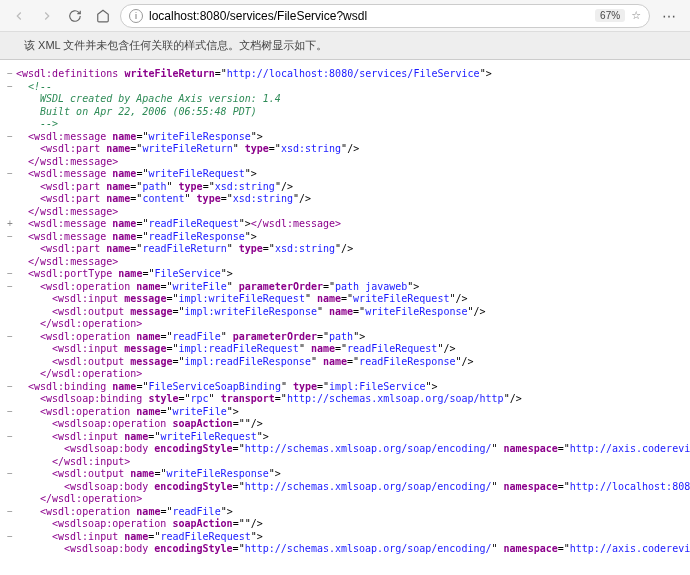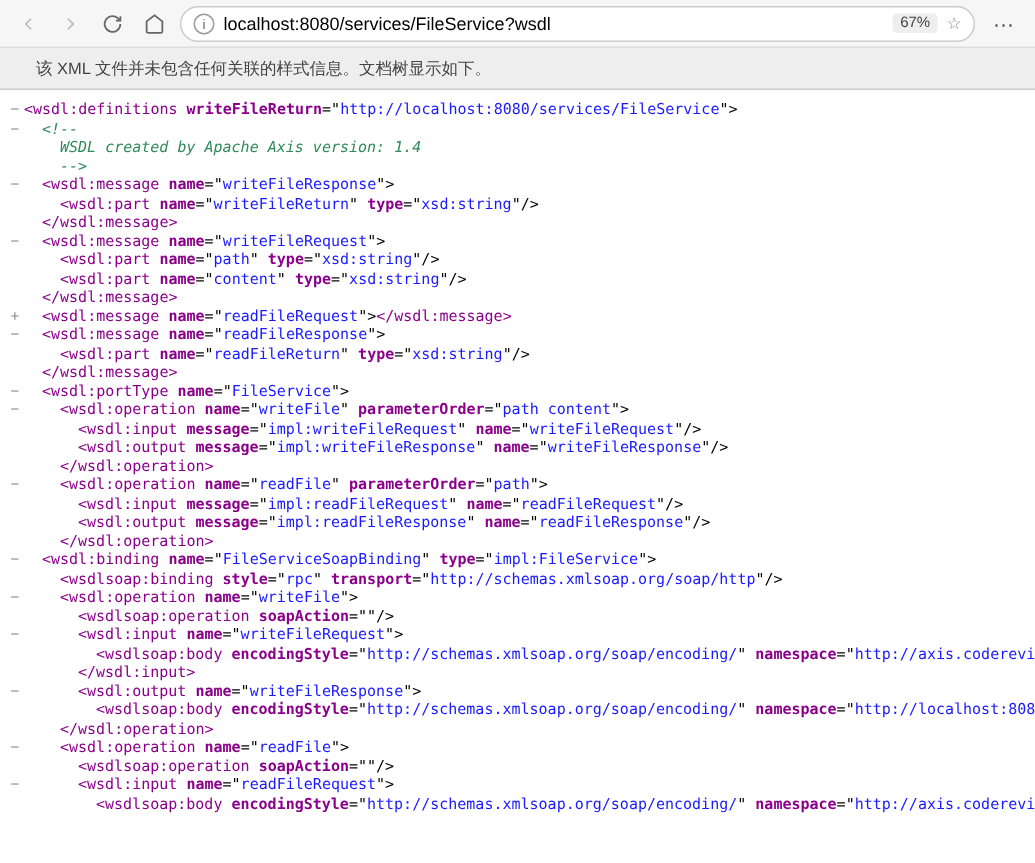--- a/index.html
+++ b/index.html
@@ -135,20 +135,24 @@
   <div class="line">
       <span class="gut">−</span>
       <span class="ind1 cm">&lt;!--</span>
     </div>
   <div class="line">
       <span class="gut"></span>
       <span class="ind2 cm">WSDL created by Apache Axis version: 1.4</span>
     </div>
   <div class="line">
       <span class="gut"></span>
+      <span class="ind2 cm">Built on Apr 22, 2006 (06:55:48 PDT)</span>
+    </div>
+  <div class="line">
+      <span class="gut"></span>
       <span class="ind2 cm">--&gt;</span>
     </div>
 
   <div class="line">
       <span class="gut">−</span>
     <span class="ind1">
       <span class="tg">&lt;wsdl:message</span><span class="plain"> </span><span class="an bold">name</span><span class="pn">="</span><span class="av">writeFileResponse</span><span class="pn">"&gt;</span>
     </span>
   </div>
   <div class="line">
@@ -212,21 +216,21 @@
   <div class="line">
       <span class="gut">−</span>
     <span class="ind1">
       <span class="tg">&lt;wsdl:portType</span><span class="plain"> </span><span class="an bold">name</span><span class="pn">="</span><span class="av">FileService</span><span class="pn">"&gt;</span>
     </span>
   </div>
 
   <div class="line">
       <span class="gut">−</span>
     <span class="ind2">
-      <span class="tg">&lt;wsdl:operation</span><span class="plain"> </span><span class="an bold">name</span><span class="pn">="</span><span class="av">writeFile</span><span class="pn">" </span><span class="an bold">parameterOrder</span><span class="pn">="</span><span class="av">path content</span><span class="pn">"&gt;</span>
+      <span class="tg">&lt;wsdl:operation</span><span class="plain"> </span><span class="an bold">name</span><span class="pn">="</span><span class="av">writeFile</span><span class="pn">" </span><span class="an bold">parameterOrder</span><span class="pn">="</span><span class="av">path javaweb</span><span class="pn">"&gt;</span>
     </span>
   </div>
   <div class="line">
       <span class="gut"></span>
     <span class="ind3">
       <span class="tg">&lt;wsdl:input</span><span class="plain"> </span><span class="an bold">message</span><span class="pn">="</span><span class="av">impl:writeFileRequest</span><span class="pn">" </span><span class="an bold">name</span><span class="pn">="</span><span class="av">writeFileRequest</span><span class="pn">"/&gt;</span>
     </span>
   </div>
   <div class="line">
       <span class="gut"></span>

